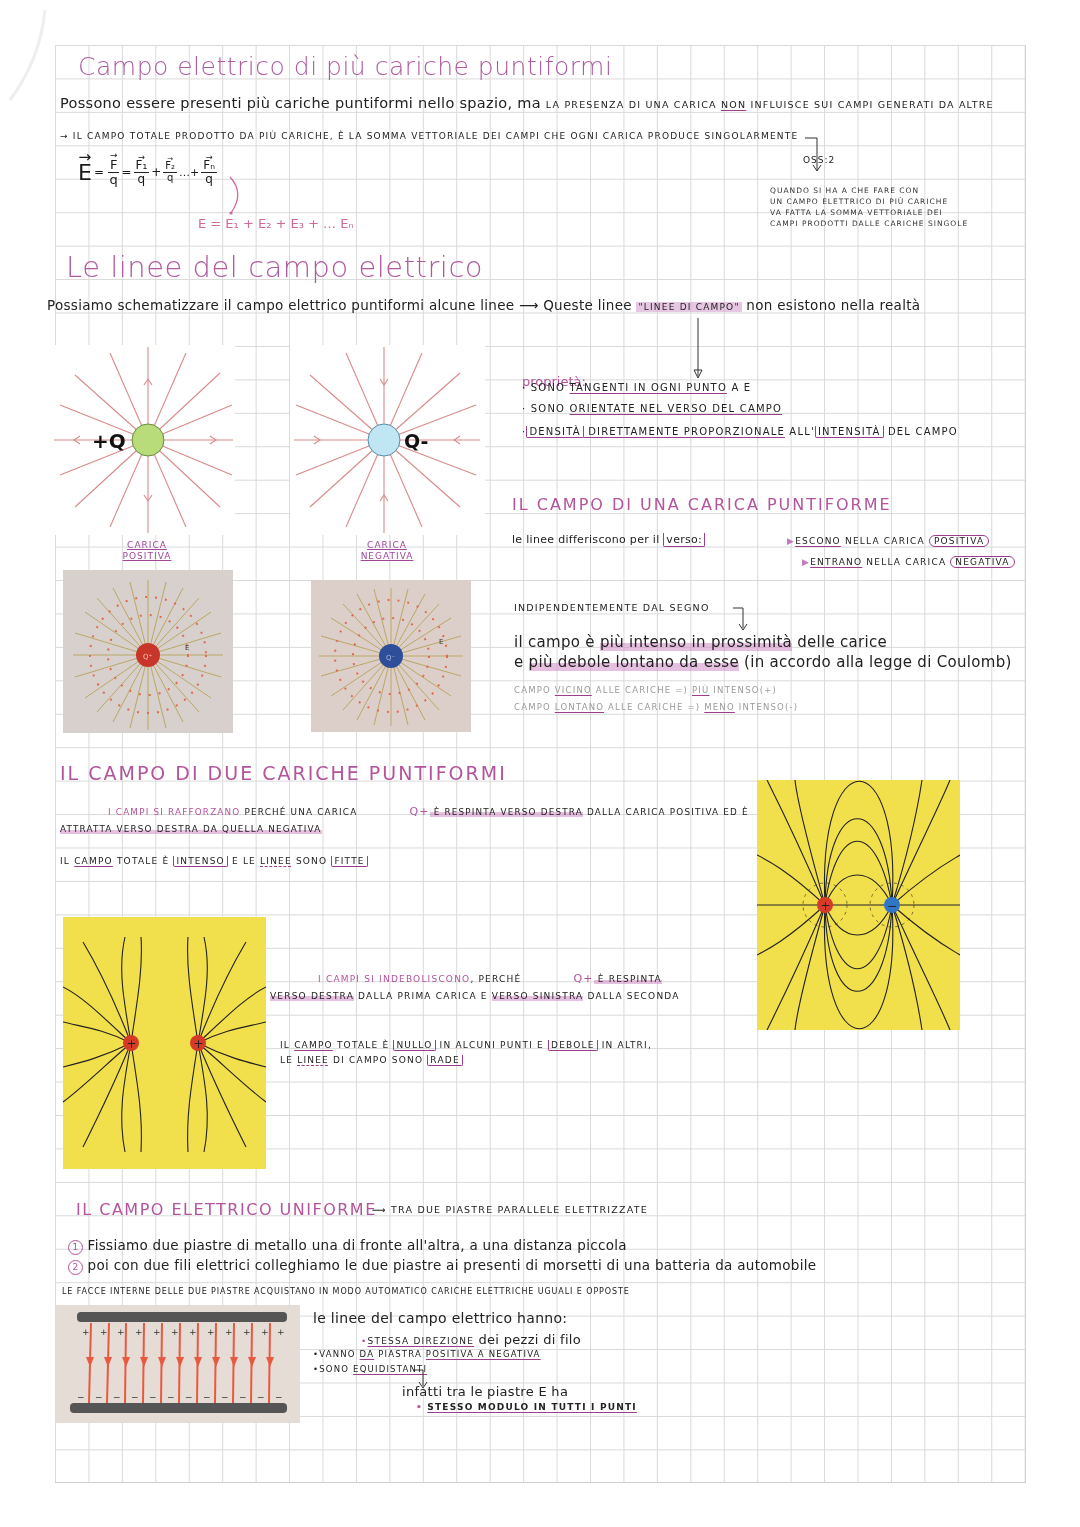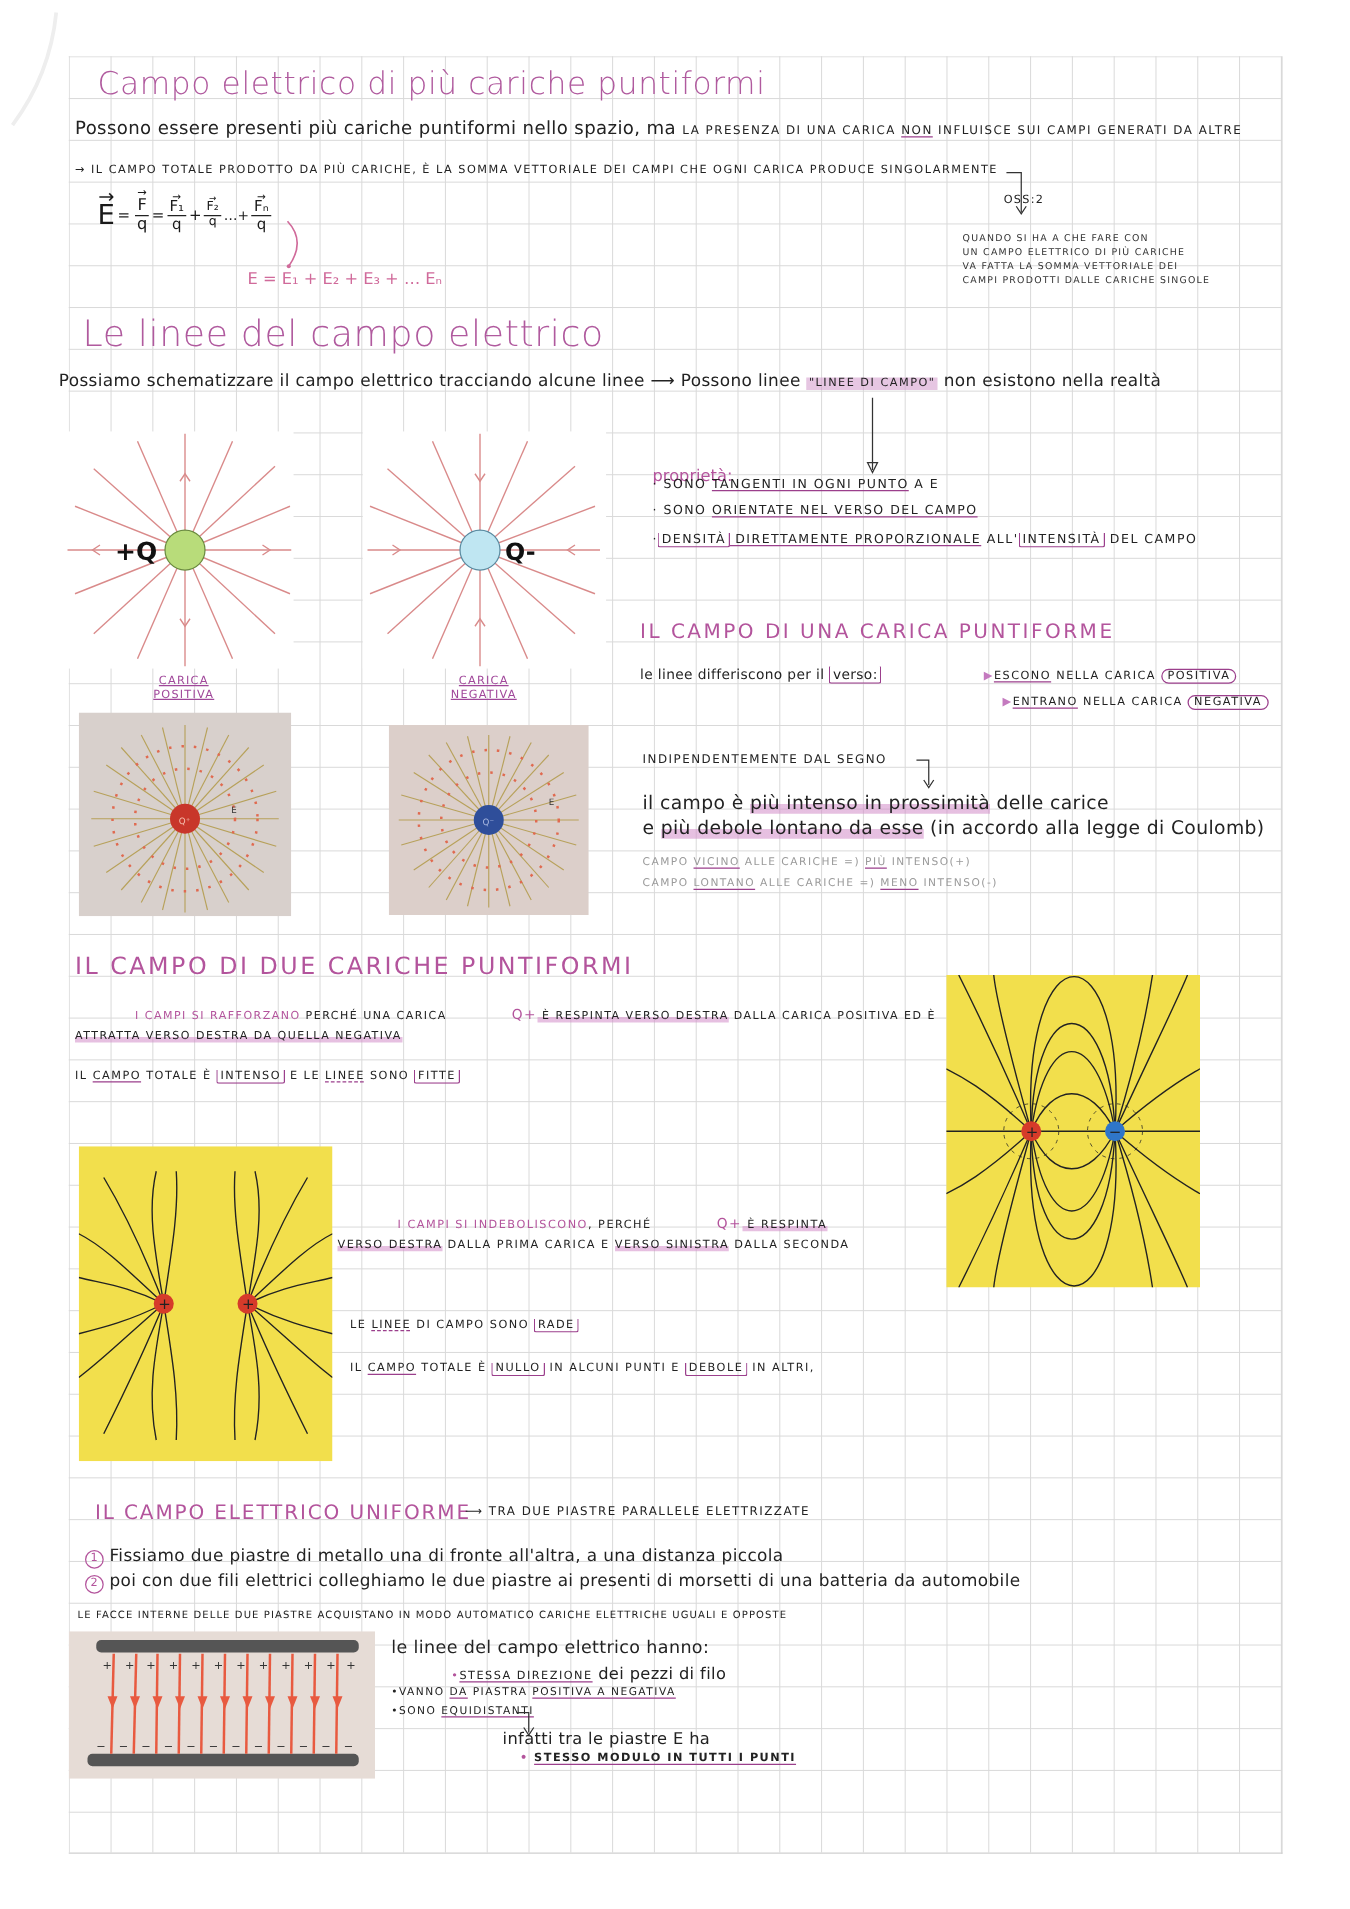--- a/index.html
+++ b/index.html
@@ -86,21 +86,21 @@
 <div class="abs caps" style="left:803px;top:155px;font-size:9px;letter-spacing:1px;">oss:2</div>
 <div class="abs caps" style="left:770px;top:185px;font-size:7.5px;letter-spacing:1px;line-height:11px;color:#333;">
   <div>QUANDO SI HA A CHE FARE CON</div>
   <div>UN CAMPO ELETTRICO DI PIÙ CARICHE</div>
   <div>VA FATTA LA SOMMA VETTORIALE DEI</div>
   <div>CAMPI PRODOTTI DALLE CARICHE SINGOLE</div>
 </div>
 
 <div class="abs title-script" style="left:66px;top:250px;font-size:29px;">Le linee del campo elettrico</div>
 <div class="abs hand" style="left:47px;top:297px;font-size:13.5px;">
-  <span>Possiamo schematizzare il campo elettrico tracciando alcune linee ⟶ Possono linee </span><span class="caps hl-full" style="font-size:9px">"LINEE DI CAMPO"</span><span> non esistono nella realtà</span>
+  <span>Possiamo schematizzare il campo elettrico puntiformi alcune linee ⟶ Queste linee </span><span class="caps hl-full" style="font-size:9px">"LINEE DI CAMPO"</span><span> non esistono nella realtà</span>
 </div>
 <svg class="abs" style="left:690px;top:318px" width="16" height="62">
   <path d="M8 0 V58" stroke="#333" stroke-width="1"></path>
     <path d="M4 52 L8 60 L12 52 Z" stroke="#333" fill="none"></path>
 </svg>
 
 <svg class="fig" style="left:50px;top:345px" width="185" height="190" viewBox="0 0 185 190">
   <rect width="185" height="190" fill="#fff"></rect>
   <g stroke="#d98a8a" stroke-width="1.1">
     <line x1="98" y1="95" x2="98" y2="2"></line>
@@ -353,21 +353,21 @@
   <text x="63.5" y="130.5" font-size="12" fill="#222" font-family="DejaVu Sans, sans-serif">+</text>
   <text x="130.5" y="130.5" font-size="12" fill="#222" font-family="DejaVu Sans, sans-serif">+</text>
 </svg>
 
 <div class="abs caps" style="left:270px;top:972px;font-size:9px;">
   <span class="pink">i CAMPI SI INDEBOLISCONO</span><span>, PERCHÉ </span><span class="pink" style="font-size:11px">q+</span><span class="hl"> È RESPINTA</span>
 </div>
 <div class="abs caps" style="left:270px;top:991px;font-size:9px;">
   <span class="hl">VERSO DESTRA</span><span> DALLA PRIMA CARICA E </span><span class="hl">VERSO SINISTRA</span><span> DALLA SECONDA</span>
 </div>
-<div class="abs caps" style="left:280px;top:1090px;font-size:9px;">
+<div class="abs caps" style="left:280px;top:1040px;font-size:9px;">
   <span>IL </span><span class="ul">CAMPO</span><span> TOTALE È </span><span class="bracket">NULLO</span><span> IN ALCUNI PUNTI E </span><span class="bracket">DEBOLE</span><span> IN ALTRI,</span>
 </div>
 <div class="abs caps" style="left:280px;top:1055px;font-size:9px;">
   <span>LE </span><span class="ul-dash">LINEE</span><span> DI CAMPO SONO </span><span class="bracket">RADE</span>
 </div>
 
 <div class="abs h-caps" style="left:76px;top:1200px;font-size:16px;letter-spacing:1.5px;">IL CAMPO ELETTRICO UNIFORME</div>
 <div class="abs caps" style="left:372px;top:1204px;font-size:9.5px;">⟶ TRA DUE PIASTRE PARALLELE ELETTRIZZATE</div>
 
 <div class="abs hand" style="left:68px;top:1237px;font-size:13.5px;">

